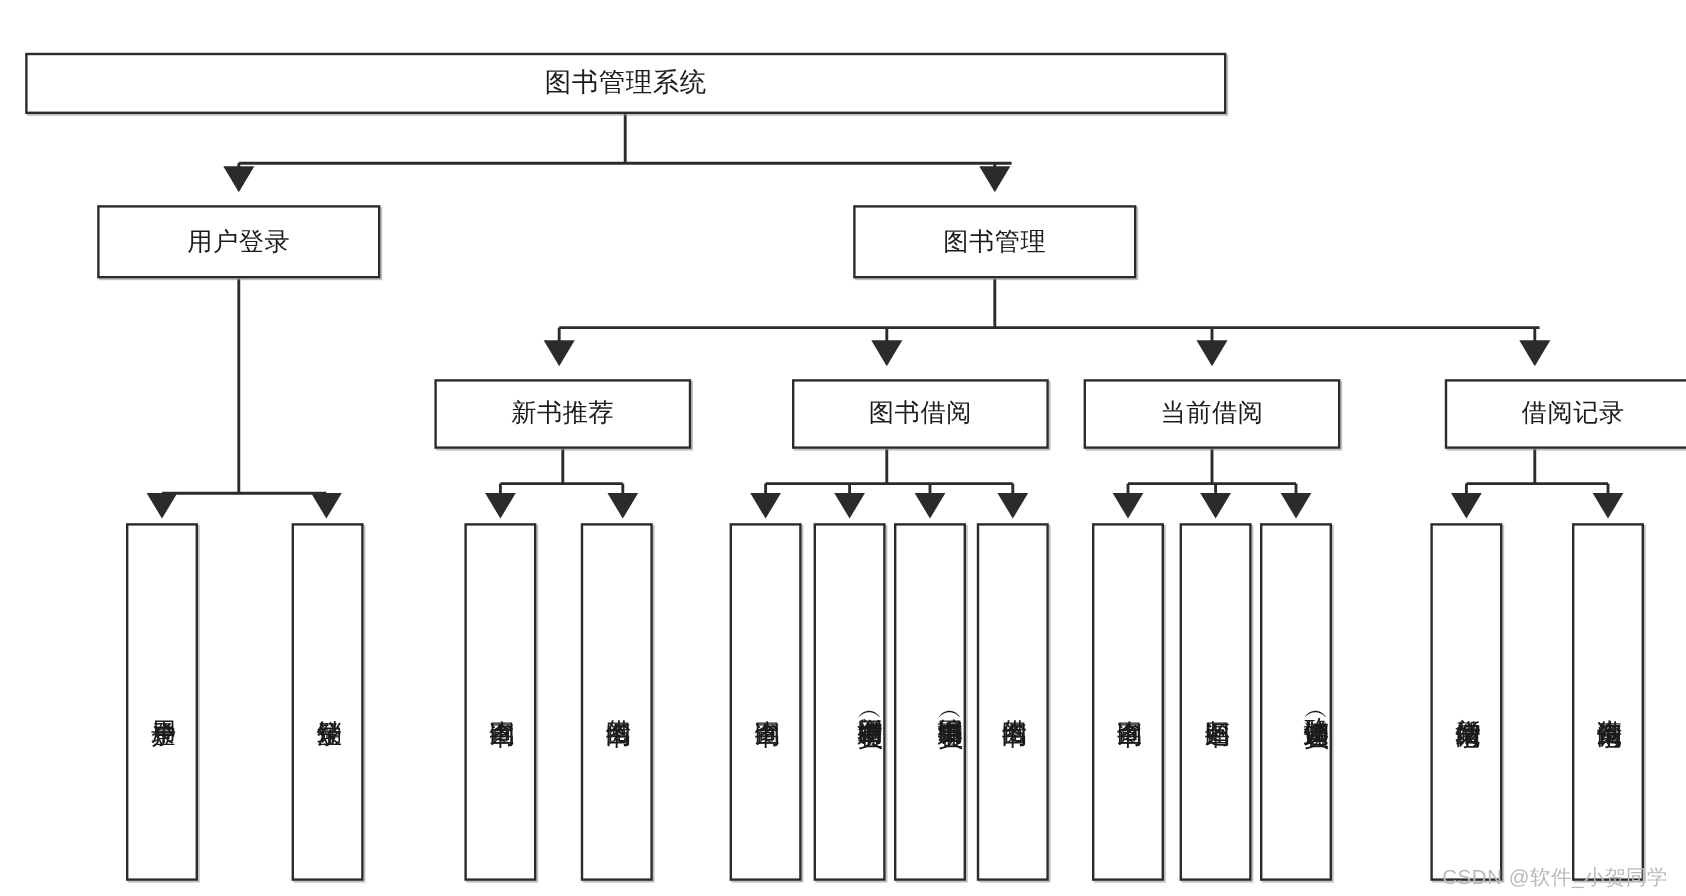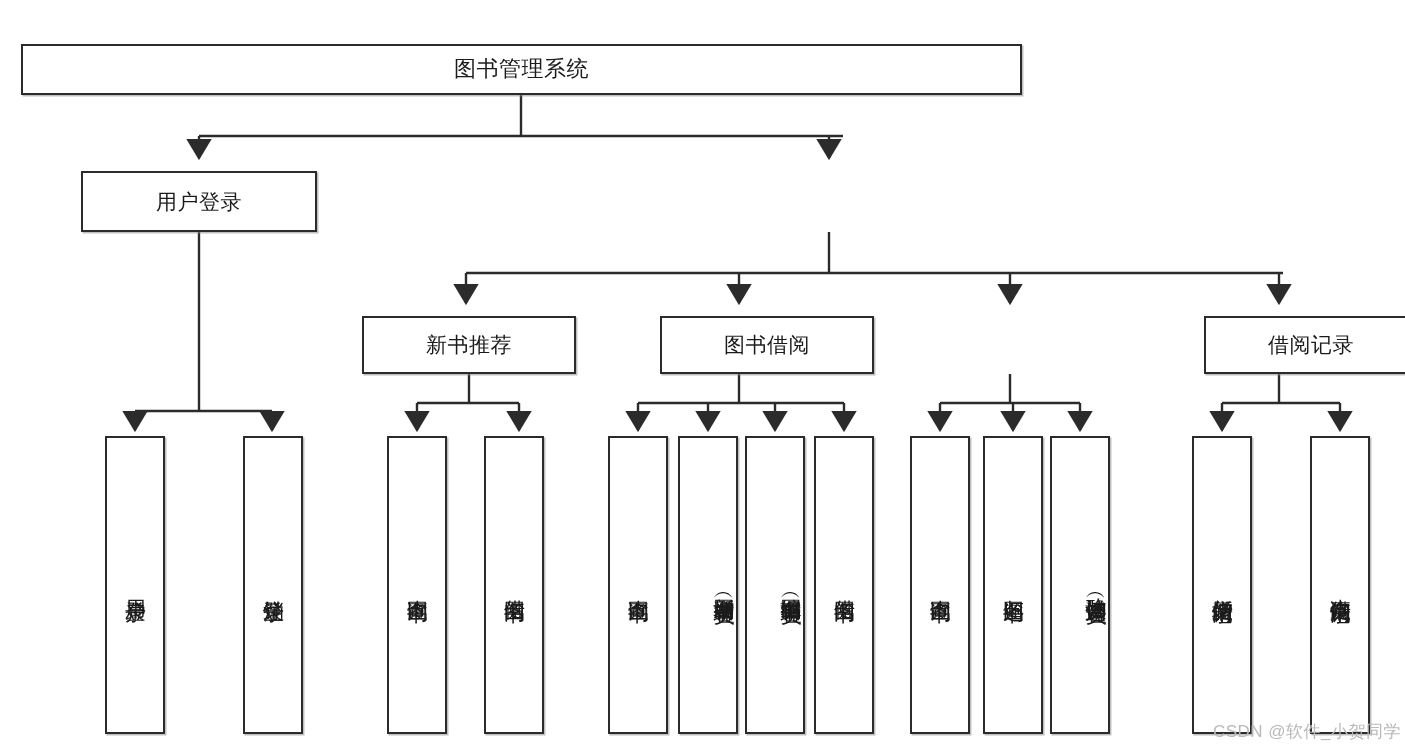--- a/index.html
+++ b/index.html
@@ -55,21 +55,21 @@
   }
   .node.vert.centered {
     align-items: center;
   }
   .node.root {
     font-size: 22px;
     margin-top: 30px;
   }
   .watermark {
     position: absolute;
-    right: 4px;
+    right: 15px;
     bottom: 4px;
     font-size: 17px;
     color: #b9b9b9;
     letter-spacing: 0.5px;
     white-space: nowrap;
     user-select: none;
   }
 </style>
 </head>
 <body>
@@ -126,27 +126,33 @@
     </g>
   </svg>
 
   <div class="node horiz root" style="left:21px; top:14px; width:1001px; height:51px;">
     <span>图书管理系统</span>
   </div>
 
   <div class="node horiz" style="left:81px; top:171px; width:236px; height:61px;">
     <span>用户登录</span>
   </div>
+  <div class="node horiz" style="left:711px; top:171px; width:236px; height:61px;">
+    <span>图书管理</span>
+  </div>
 
   <div class="node horiz" style="left:362px; top:316px; width:214px; height:58px;">
     <span>新书推荐</span>
   </div>
   <div class="node horiz" style="left:660px; top:316px; width:214px; height:58px;">
     <span>图书借阅</span>
   </div>
+  <div class="node horiz" style="left:903px; top:316px; width:214px; height:58px;">
+    <span>当前借阅</span>
+  </div>
   <div class="node horiz" style="left:1204px; top:316px; width:214px; height:58px;">
     <span>借阅记录</span>
   </div>
 
   <div class="node vert centered" style="left:105px; top:436px; width:60px; height:298px;">
     <span>用户登录</span>
   </div>
   <div class="node vert centered" style="left:243px; top:436px; width:60px; height:298px;">
     <span>注销登录</span>
   </div>

